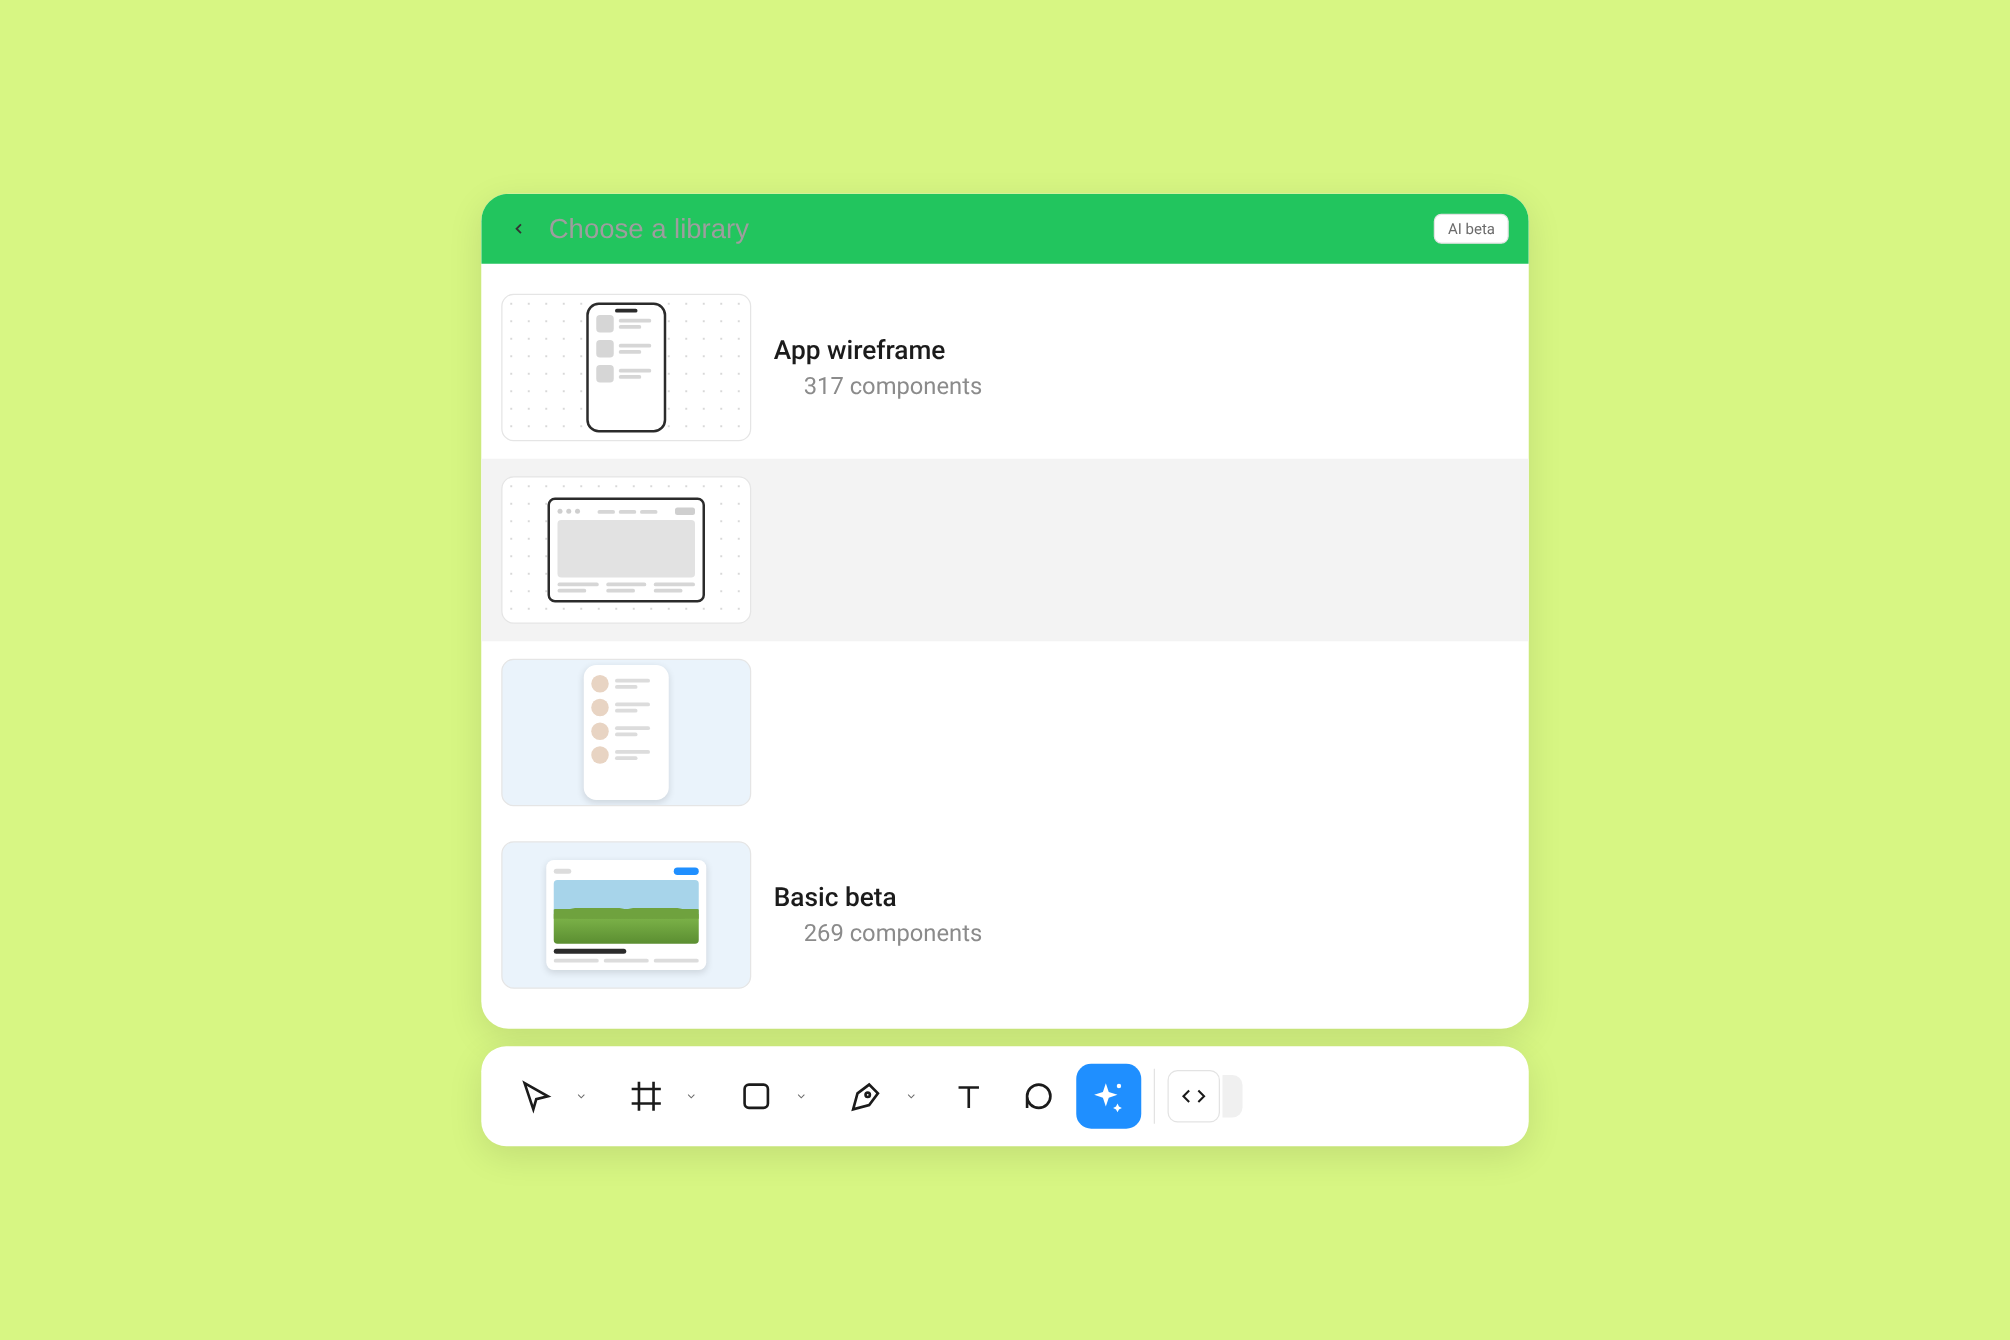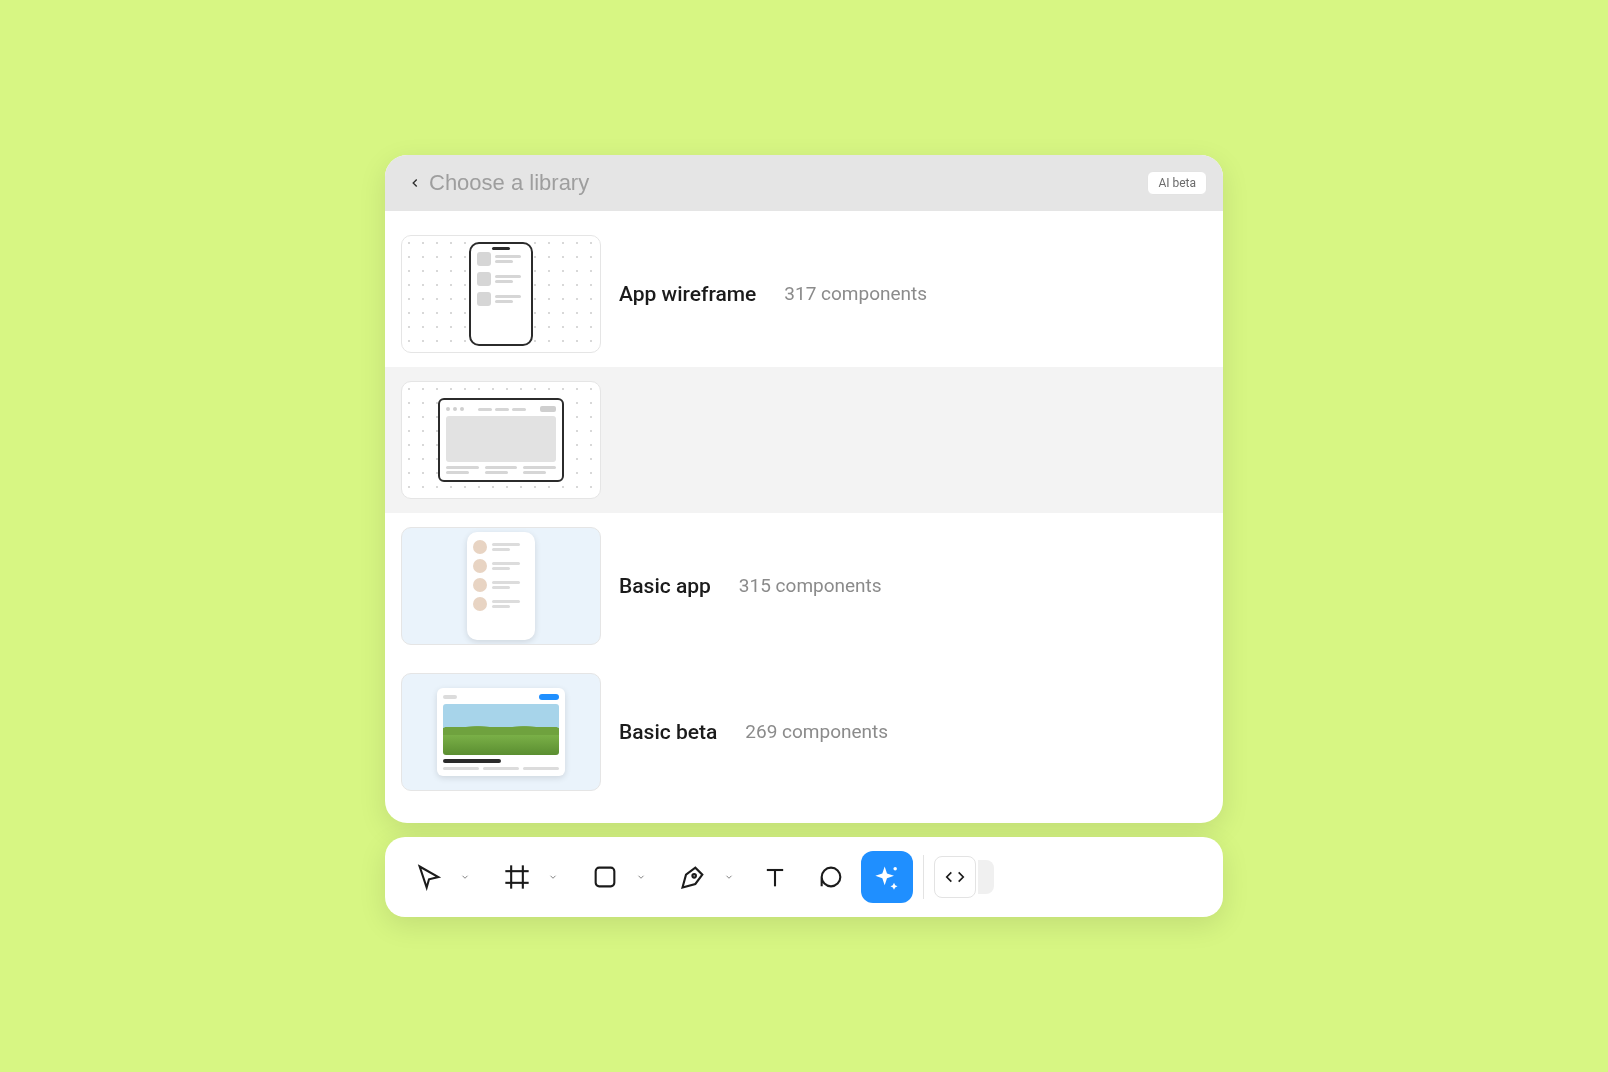--- a/index.html
+++ b/index.html
@@ -20,22 +20,23 @@
     width: 838px;
     background: #ffffff;
     border-radius: 22px;
     box-shadow: 0 8px 28px rgba(0,0,0,0.10);
     overflow: hidden;
   }
 
   .panel-header {
     display: flex;
     align-items: center;
+    gap: 10px;
     padding: 14px 16px;
-    background: #e5e5e5;
+    background: #22c55e;
   }
   .back-btn {
     width: 28px; height: 28px;
     display: flex; align-items: center; justify-content: center;
     cursor: pointer;
     border-radius: 6px;
   }
   .back-btn svg { width: 14px; height: 14px; stroke: #333; stroke-width: 2.5; fill: none; }
   .search-input {
     flex: 1;
@@ -163,21 +164,21 @@
     content: "";
     position: absolute; left:0; right:0; bottom:40%;
     height: 18%;
     background: radial-gradient(ellipse at 30% 100%, #6fa23e 60%, transparent 61%),
                 radial-gradient(ellipse at 70% 100%, #6fa23e 60%, transparent 61%);
   }
   .bl-caption { height: 4px; width: 50%; background: #2b2b2b; border-radius: 2px; }
   .bl-sublines { display: flex; gap: 4px; }
   .bl-sub { height: 3px; background: #dcdcdc; border-radius: 2px; flex: 1; }
 
-  .lib-text { display: flex; flex-direction: row; gap: 4px; }
+  .lib-text { display: flex; flex-direction: column; gap: 4px; }
   .lib-title { font-size: 21px; color: #1b1b1b; font-weight: 500; }
   .lib-sub { font-size: 19px; color: #8b8b8b; margin-left: 24px; }
 
   
   .toolbar {
     width: 838px;
     height: 80px;
     background: #ffffff;
     border-radius: 20px;
     box-shadow: 0 8px 28px rgba(0,0,0,0.10);
@@ -331,24 +332,20 @@
             </div>
           <div class="pl-row">
               <div class="pl-circle"></div>
               <div class="pl-lines">
                 <div class="pl-line"></div>
                 <div class="pl-line short"></div>
               </div>
             </div>
         </div>
       </div>
-      <div class="lib-text">
-        <span class="lib-title">Basic app</span>
-        <span class="lib-sub">315 components</span>
-      </div>
     </div>
 
     <div class="library-item">
       <div class="thumb thumb-blue">
         <div class="browser-light">
           <div class="bl-top">
               <div class="bar"></div>
               <div class="spacer"></div>
               <div class="pill"></div>
             </div>

